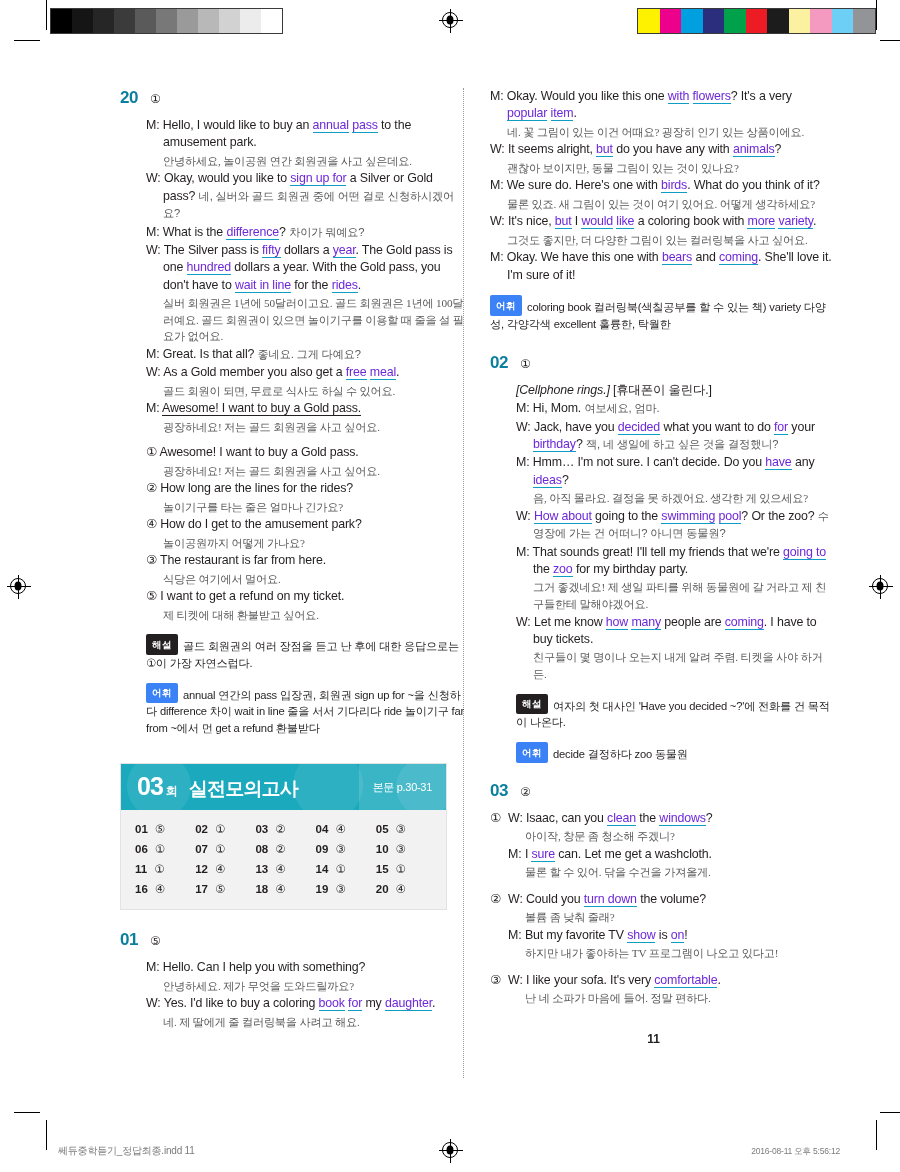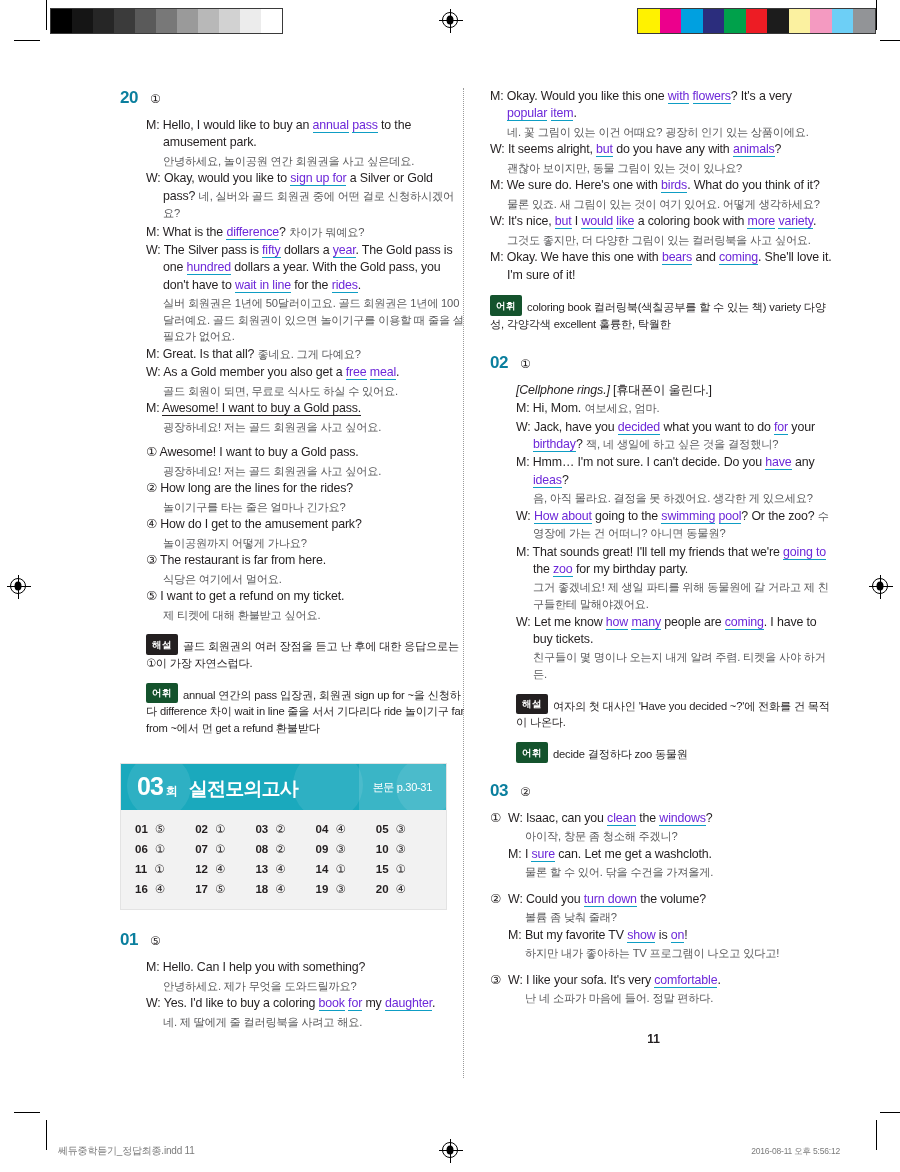--- a/index.html
+++ b/index.html
@@ -82,20 +82,21 @@
     letter-spacing: -0.15px;
   }
   .line.noind { text-indent: 0; padding-left: 0; }
   .ko {
     font-size: 11.2px;
     line-height: 16.6px;
     color: #58585a;
     margin: 0 0 1px 0;
     padding-left: 17px;
     letter-spacing: -0.2px;
+    font-family: Liberation Serif, serif;
   }
 
   .hl { color: #6d28d9; }
   .hl.u { border-bottom: 1px solid #0e9dc4; }
   .ul { border-bottom: 1px solid #231f20; }
   em { font-style: italic; }
 
   
   .choices { margin-top: 9px; }
   .choice { margin-bottom: 0px; }
@@ -108,21 +109,21 @@
     font-size: 9.5px;
     font-weight: bold;
     color: #ffffff;
     padding: 1.5px 6px 2px 6px;
     border-radius: 2px;
     vertical-align: 2px;
     margin-right: 5px;
     letter-spacing: 0.5px;
   }
   .badge.sol { background: #231f20; }
-  .badge.voc { background: #14532d; }
+  .badge.voc { background: #3b82f6; }
   .note-text {
     font-size: 11.2px; line-height: 17px; color: #231f20;
     letter-spacing: -0.2px;
   }
   .note p { margin: 0; }
 
   
   .answer-panel {
     margin: 26px 0 20px 0;
     width: 327px;

